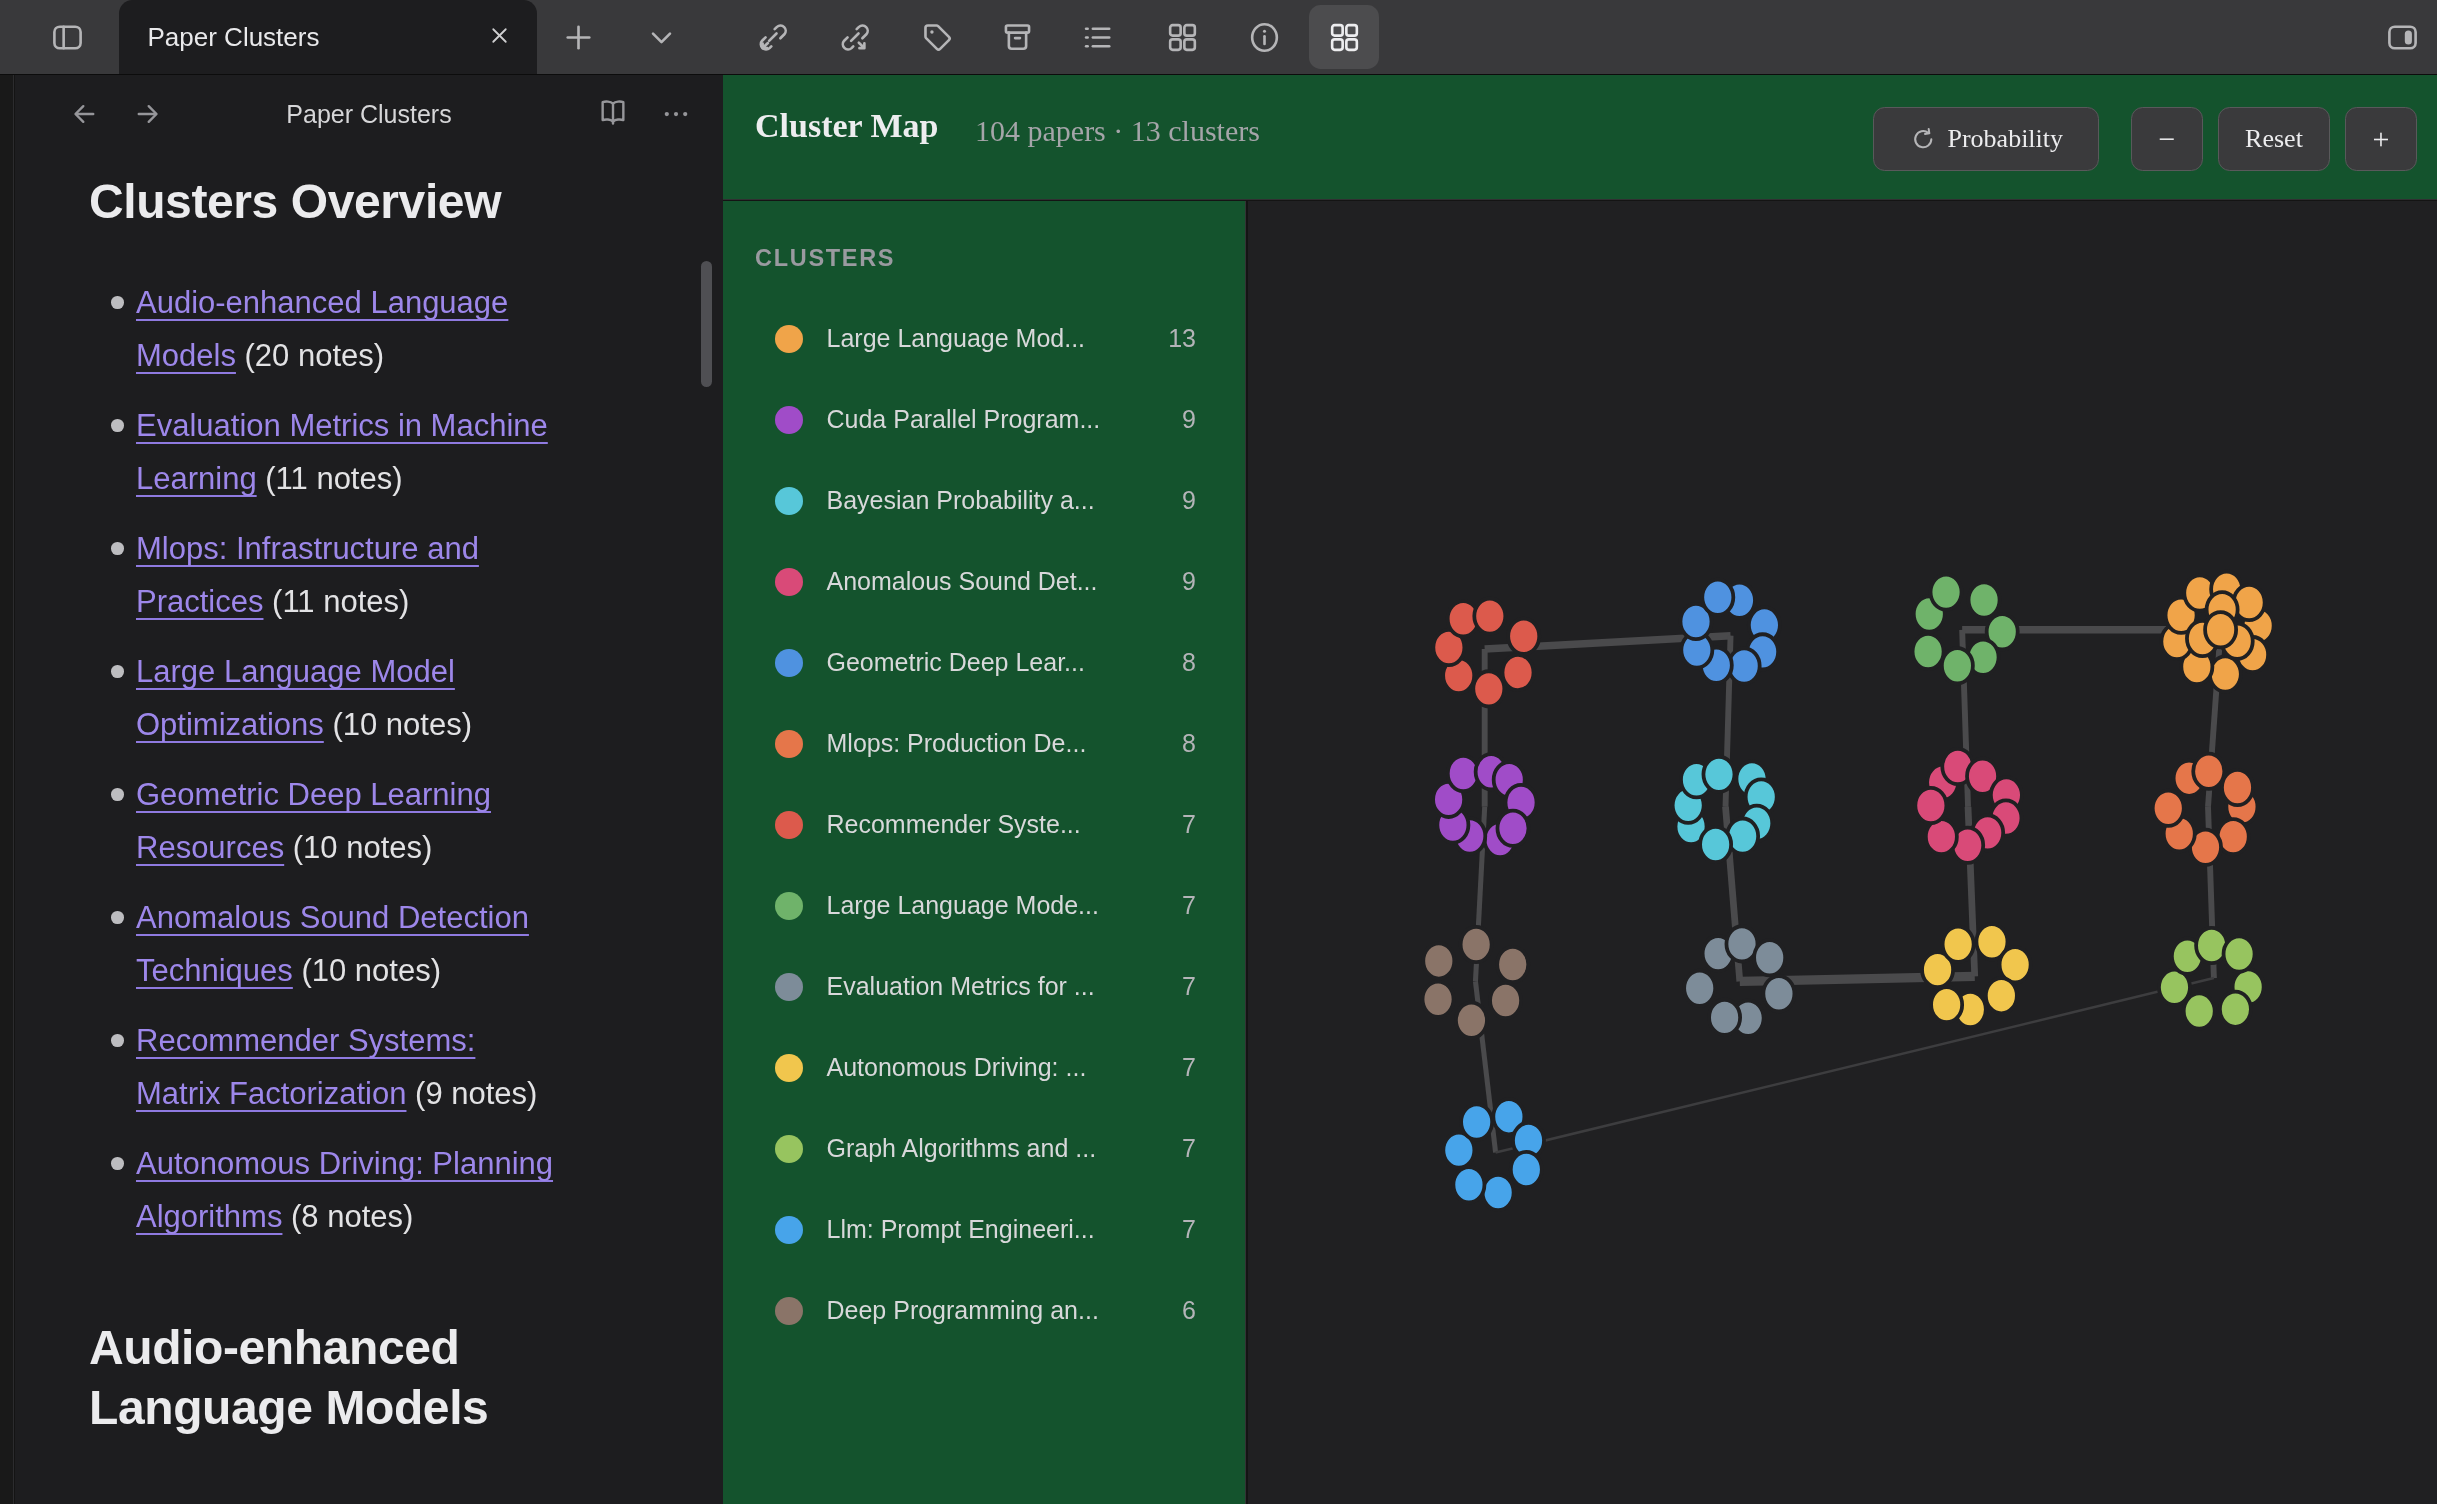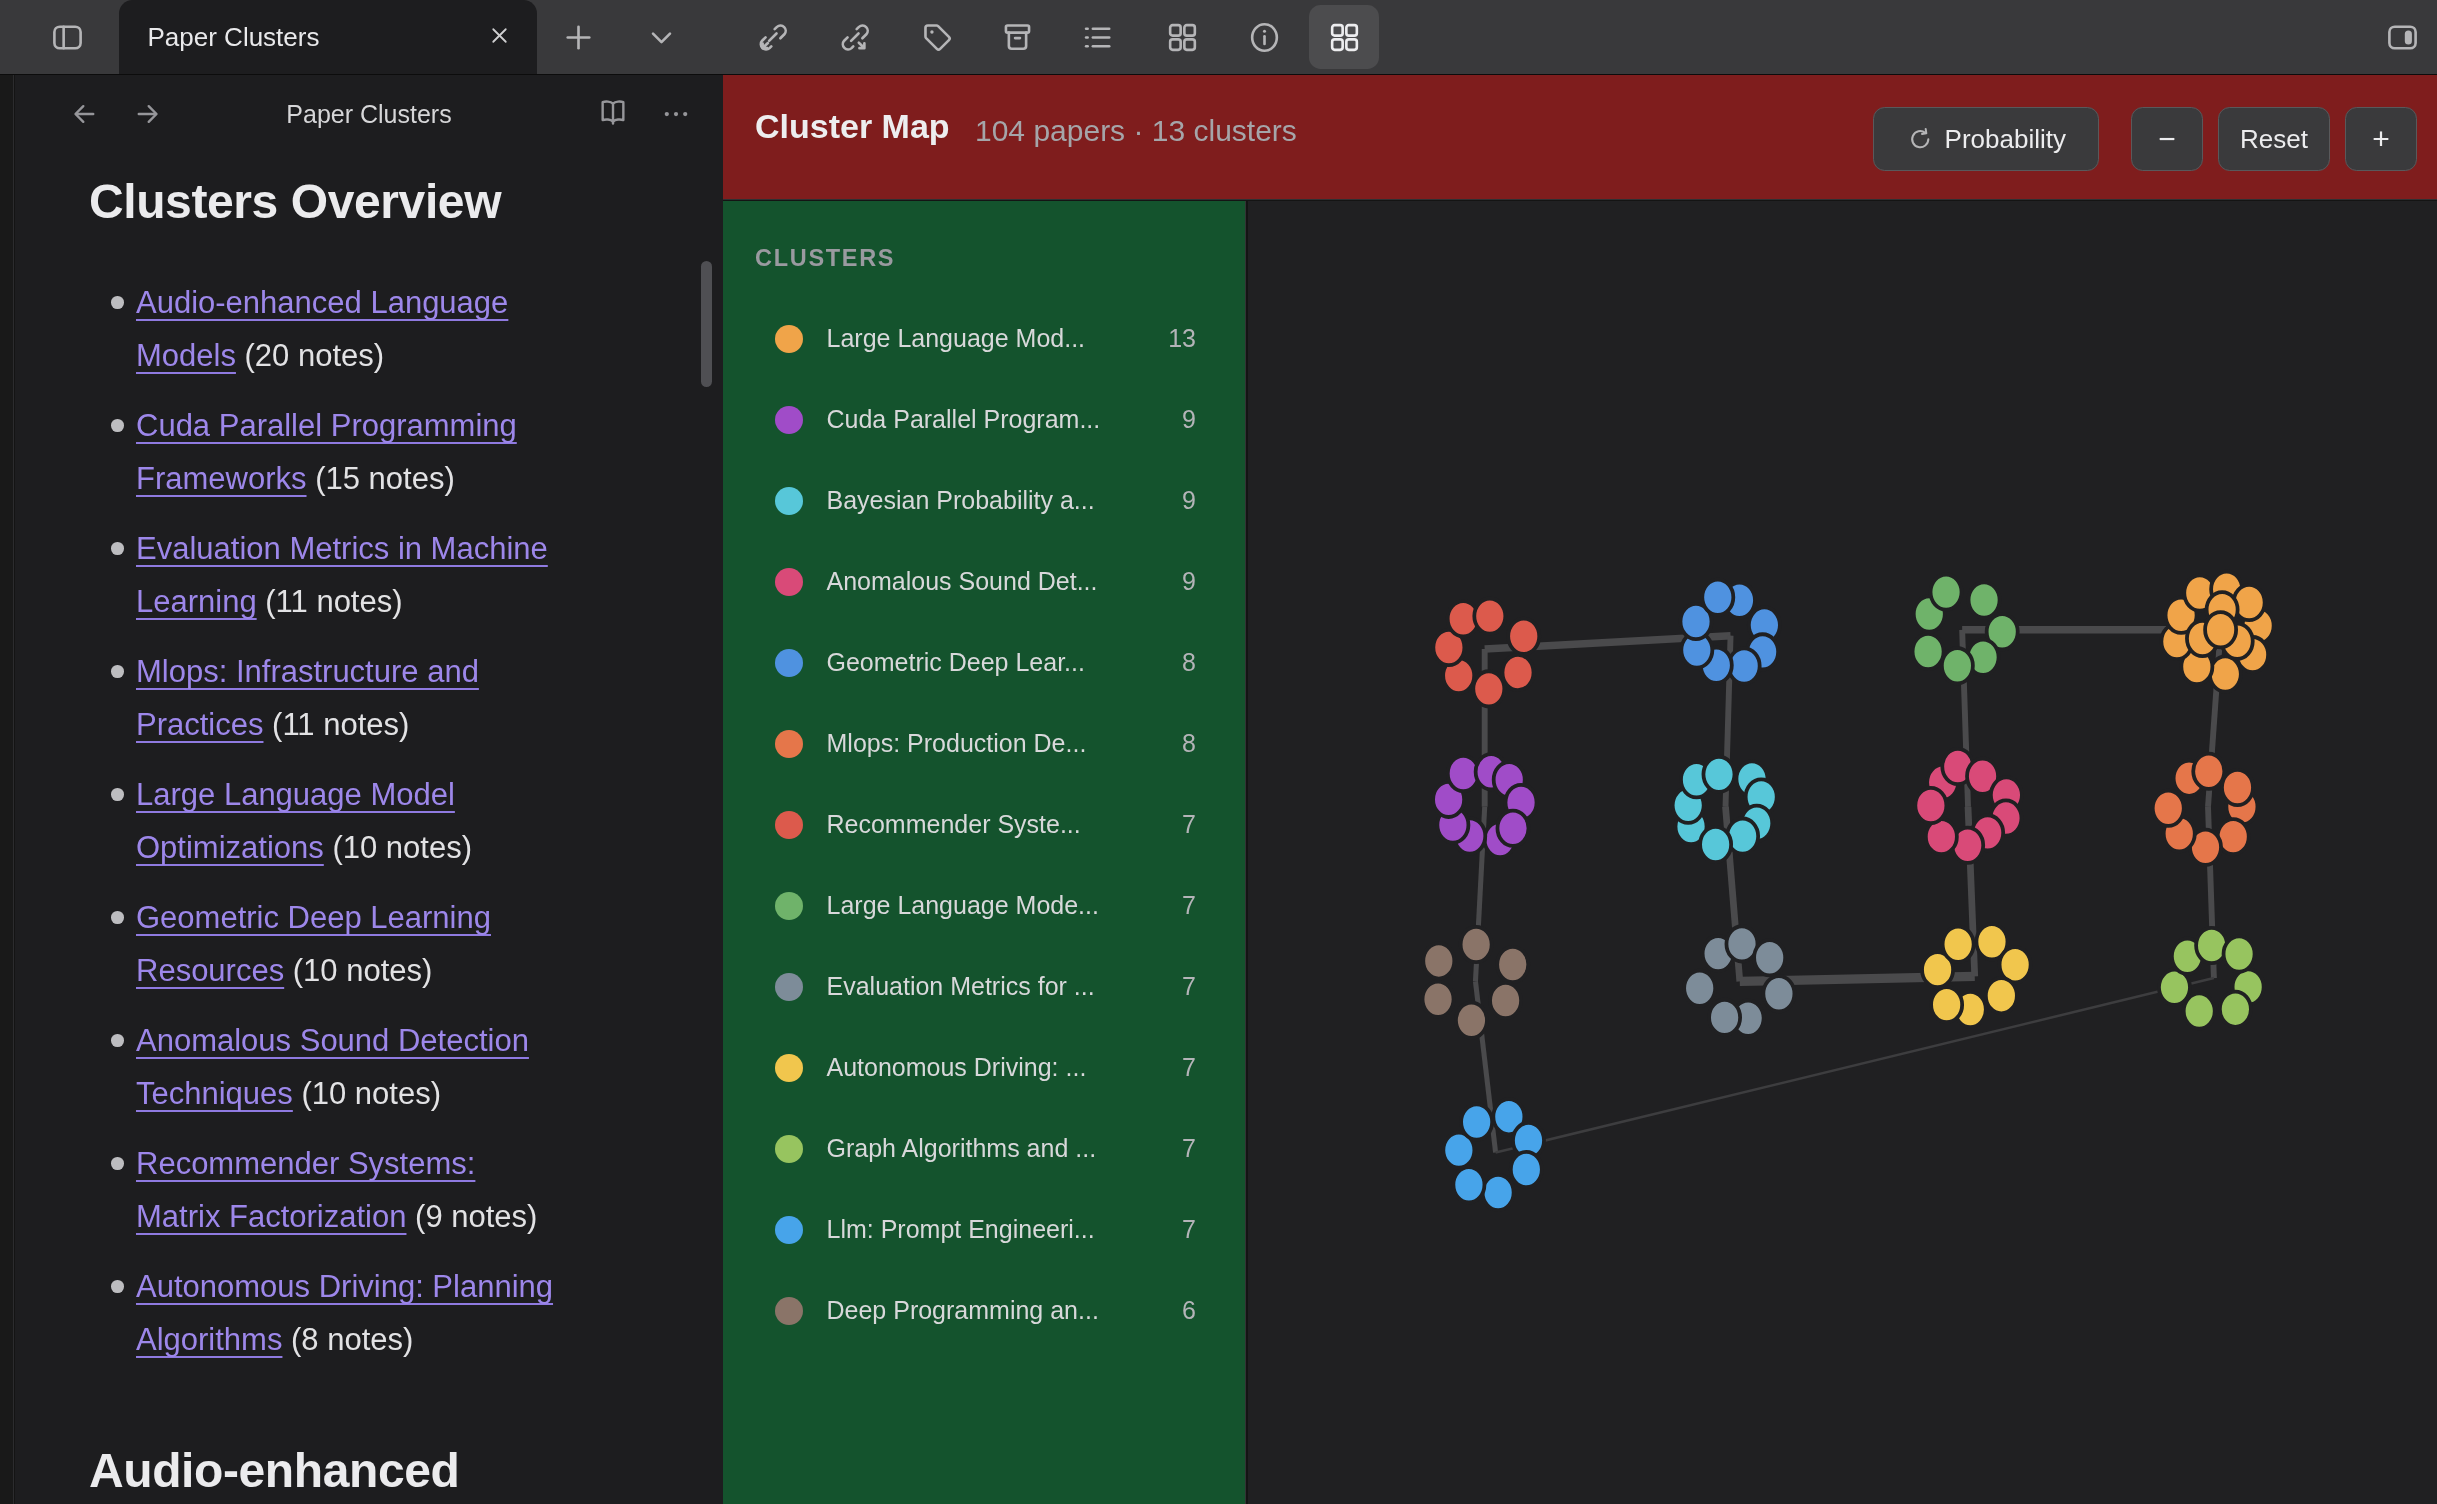--- a/index.html
+++ b/index.html
@@ -34,22 +34,22 @@
   .np-h1.second{margin-top:75px;margin-bottom:0;line-height:60px;}
   ul.note-list{list-style:none;margin:0;padding:0;width:470px;}
   ul.note-list li{position:relative;padding-left:47px;margin-bottom:17px;
                   font-size:31px;line-height:53px;color:#dededf;}
   ul.note-list li::before{content:"";position:absolute;left:22px;top:20px;width:12.6px;height:12.6px;
                   border-radius:50%;background:#bdbdc0;}
   ul.note-list a{color:#9d87ea;text-decoration:underline;text-decoration-thickness:1.7px;
                   text-underline-offset:5.9px;text-decoration-color:#8f7ae0;}
   .notes-count{color:#e2e2e4;}
   
-  .right-header{position:absolute;left:723px;top:75px;width:1715px;height:124px;background:#7f1d1d;
-                border-bottom:1.7px solid #303032;}
+  .right-header{position:absolute;left:723px;top:75px;width:1715px;height:124px;background:#14532d;
+                border-bottom:1.7px solid #303032;font-family:Liberation Serif, serif;}
   .rh-title{position:absolute;left:32px;top:32px;font-size:34px;font-weight:800;color:#ededef;}
   .rh-sub{position:absolute;left:252px;top:39px;font-size:30px;color:#a5a5a9;}
   .btn{position:absolute;top:32px;height:64px;background:#3a3a3c;border:1.7px solid #59595b;
        border-radius:11.7px;color:#ececee;font-size:26px;display:flex;align-items:center;justify-content:center;
        box-sizing:border-box;}
   .btn svg{width:28.5px;height:28.5px;margin-right:10px;}
   .btn.small{font-size:30px;}
   
   .legend{position:absolute;left:723px;top:201px;width:523px;height:1304px;background:#14532d;
           border-right:1.7px solid #333335;box-sizing:border-box;}
@@ -186,21 +186,20 @@
           <circle cx="5.5" cy="12" r="1.5" fill="currentColor" stroke="none"></circle>
           <circle cx="12" cy="12" r="1.5" fill="currentColor" stroke="none"></circle>
           <circle cx="18.5" cy="12" r="1.5" fill="currentColor" stroke="none"></circle>
         </svg></span>
   </div>
   <div class="np-scroll"></div>
   <div class="np-content">
     <h1 class="np-h1">Clusters Overview</h1>
     <ul class="note-list" id="note-list">
         <li><a href="#">Audio-enhanced Language Models</a><span class="notes-count"> (20 notes)</span></li>
-        <li><a href="#">Cuda Parallel Programming Frameworks</a><span class="notes-count"> (15 notes)</span></li>
         <li><a href="#">Evaluation Metrics in Machine Learning</a><span class="notes-count"> (11 notes)</span></li>
         <li><a href="#">Mlops: Infrastructure and Practices</a><span class="notes-count"> (11 notes)</span></li>
         <li><a href="#">Large Language Model Optimizations</a><span class="notes-count"> (10 notes)</span></li>
         <li><a href="#">Geometric Deep Learning Resources</a><span class="notes-count"> (10 notes)</span></li>
         <li><a href="#">Anomalous Sound Detection Techniques</a><span class="notes-count"> (10 notes)</span></li>
         <li><a href="#">Recommender Systems: Matrix Factorization</a><span class="notes-count"> (9 notes)</span></li>
         <li><a href="#">Autonomous Driving: Planning Algorithms</a><span class="notes-count"> (8 notes)</span></li>
       </ul>
     <h1 class="np-h1 second">Audio-enhanced Language Models</h1>
   </div>

